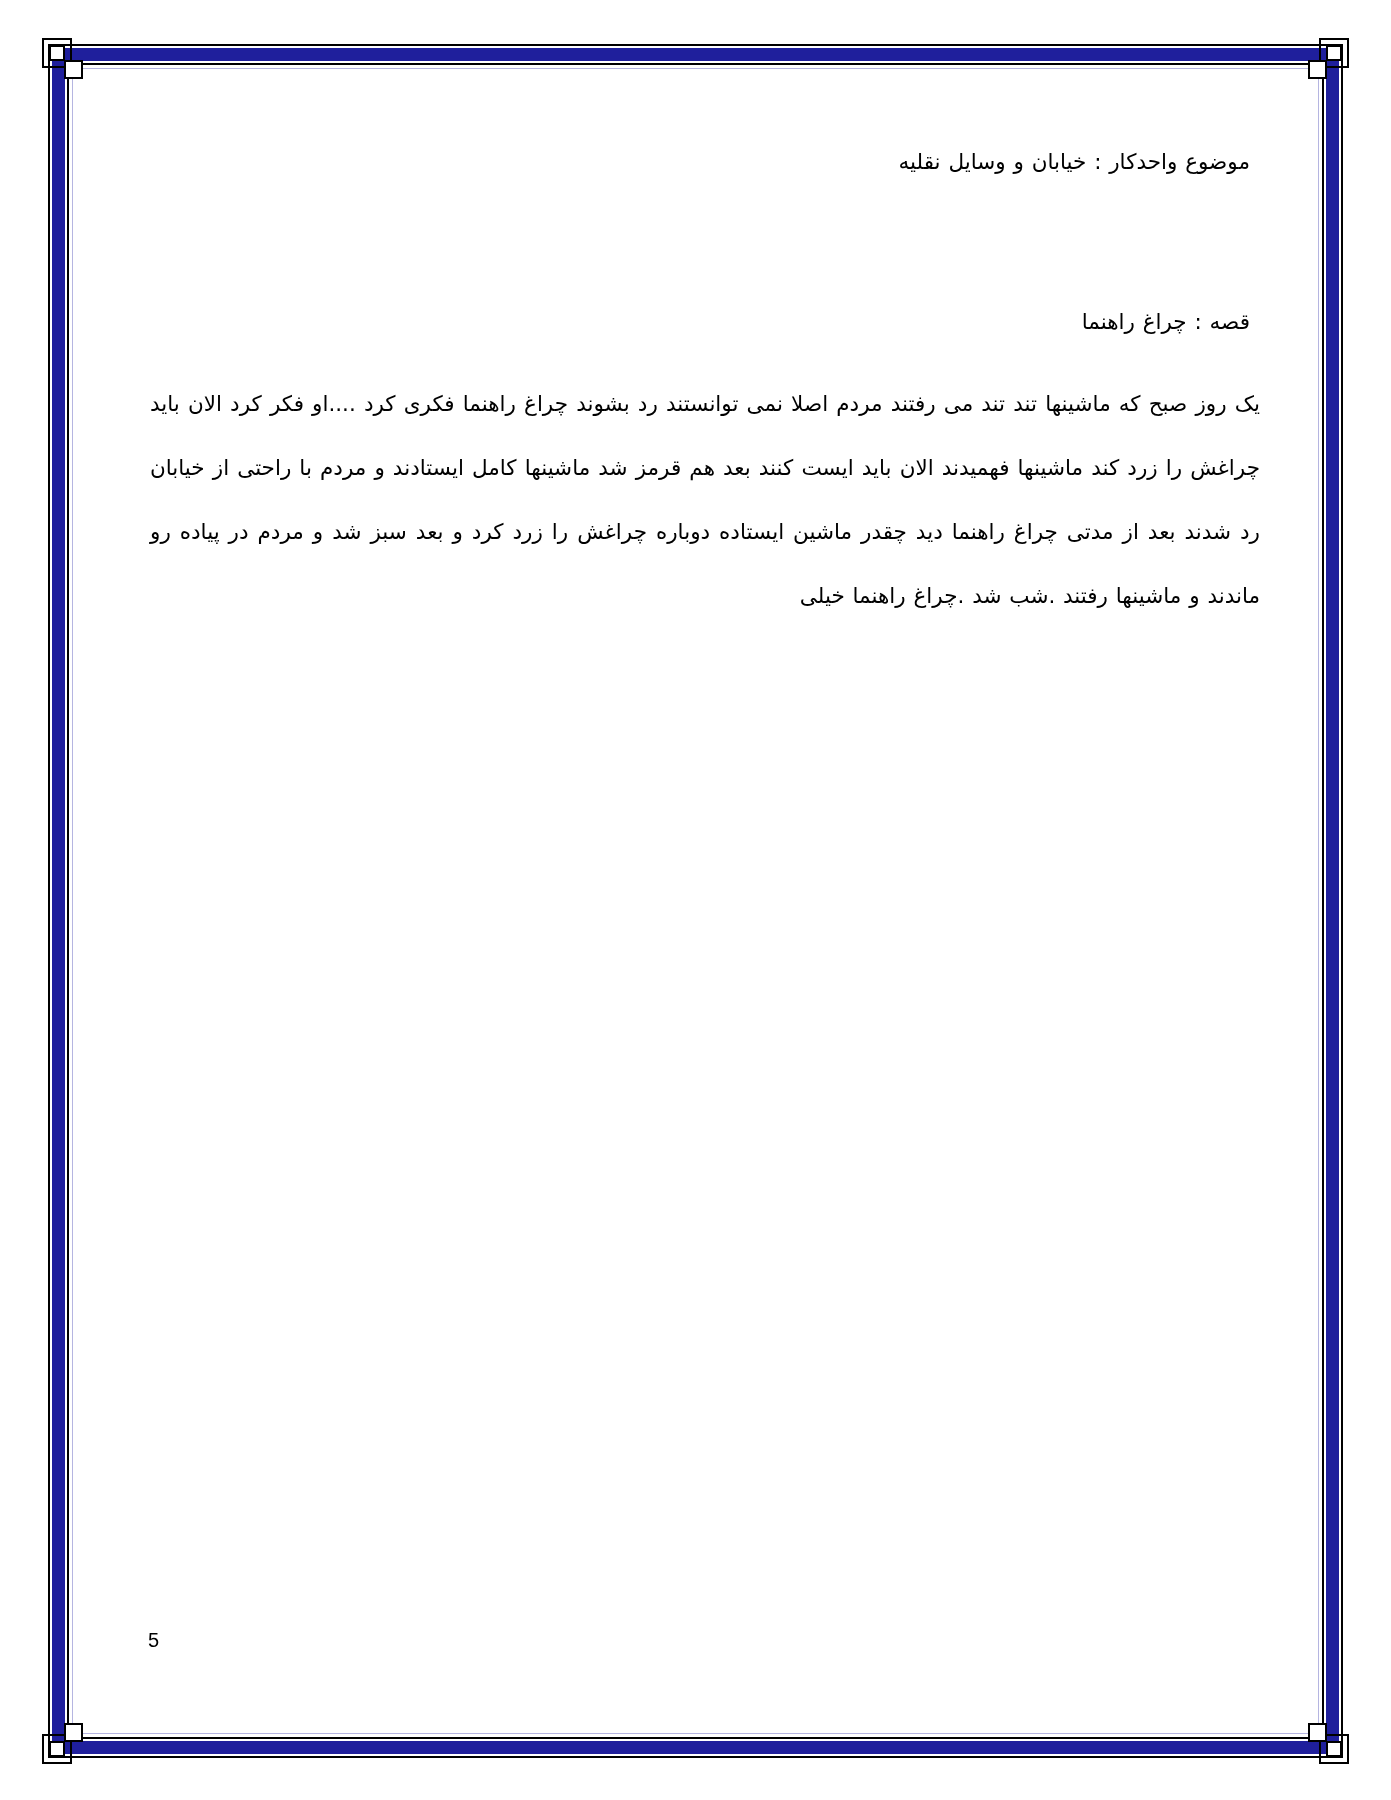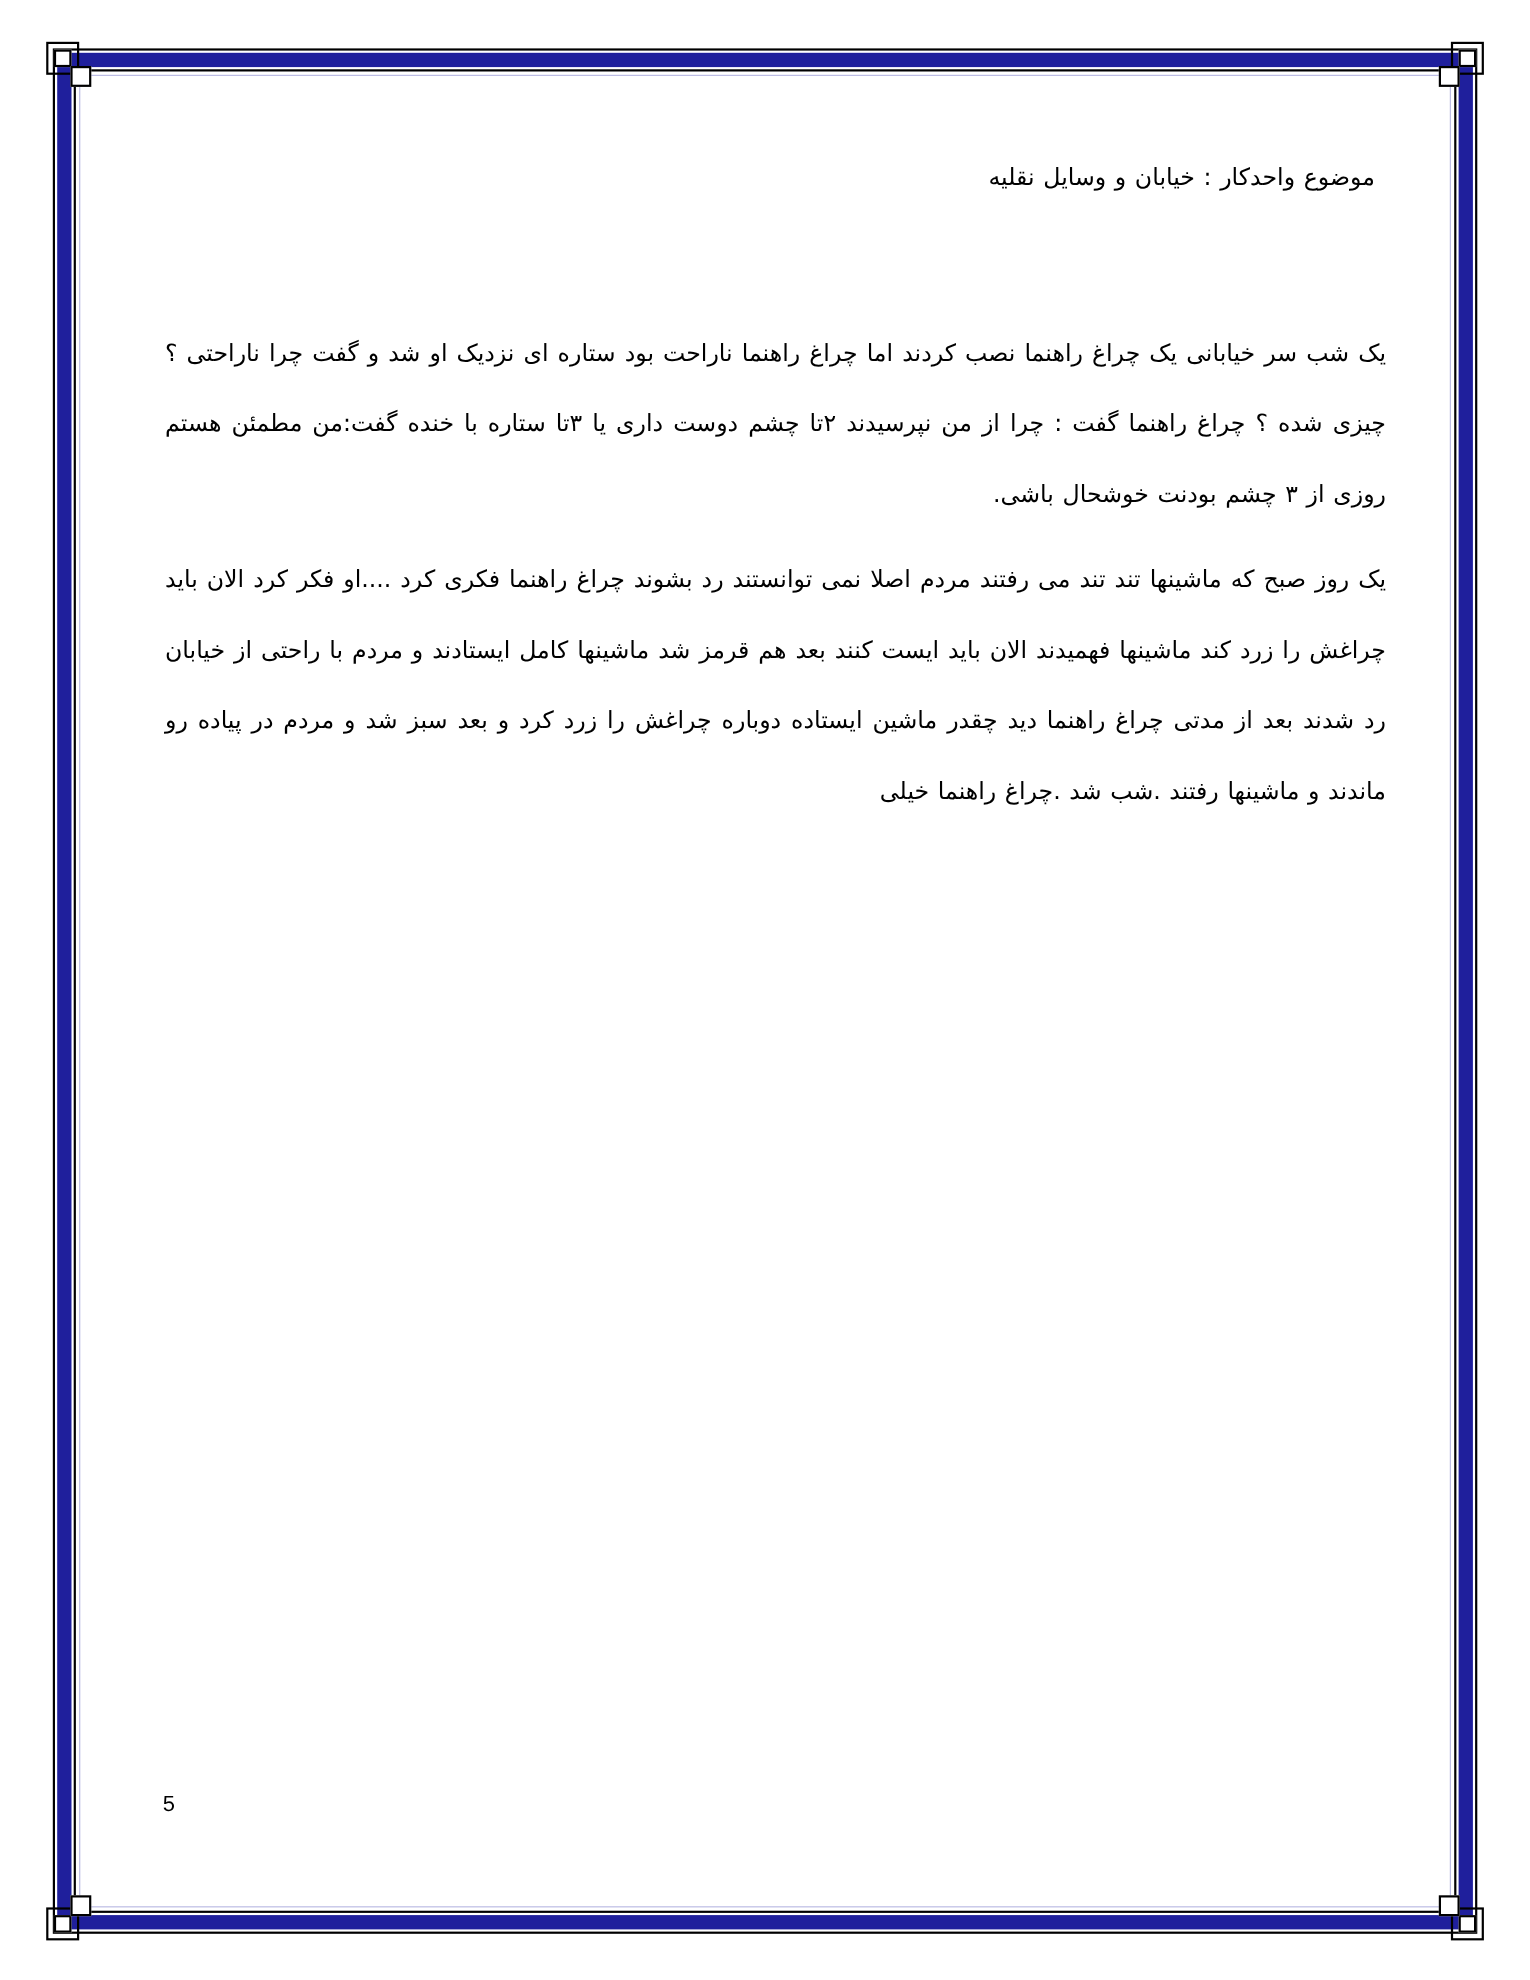--- a/index.html
+++ b/index.html
@@ -160,22 +160,22 @@
     <div class="notch tl"></div>
     <div class="notch tr"></div>
     <div class="notch bl"></div>
     <div class="notch br"></div>
   </div>
 
   <div class="content">
 
     <p class="doc-line heading-subject">موضوع واحدكار : خيابان و وسايل نقليه</p>
 
+    <p class="doc-line heading-story">قصه : چراغ راهنما</p>
 
-    <p class="doc-para">یک شب سر خیابانی یک چراغ راهنما نصب کردند اما چراغ راهنما ناراحت بود ستاره ای نزدیک او شد و گفت چرا ناراحتی ؟ چیزی شده ؟ چراغ راهنما گفت : چرا از من نپرسیدند ۲تا چشم دوست داری یا ۳تا ستاره با خنده گفت:من مطمئن هستم روزی از ۳ چشم بودنت خوشحال باشی.</p>
 
     <p class="doc-para">یک روز صبح که ماشینها تند تند می رفتند مردم اصلا نمی توانستند رد بشوند چراغ راهنما فکری کرد ....او فکر کرد الان باید چراغش را زرد کند ماشینها فهمیدند الان باید ایست کنند بعد هم قرمز شد ماشینها کامل ایستادند و مردم با راحتی از خیابان رد شدند بعد از مدتی چراغ راهنما دید چقدر ماشین ایستاده دوباره چراغش را زرد کرد و بعد سبز شد و مردم در پیاده رو ماندند و ماشینها رفتند .شب شد .چراغ راهنما خیلی</p>
 
   </div>
 
   <div class="page-number">5</div>
 
 </div>
 
 </body></html>

